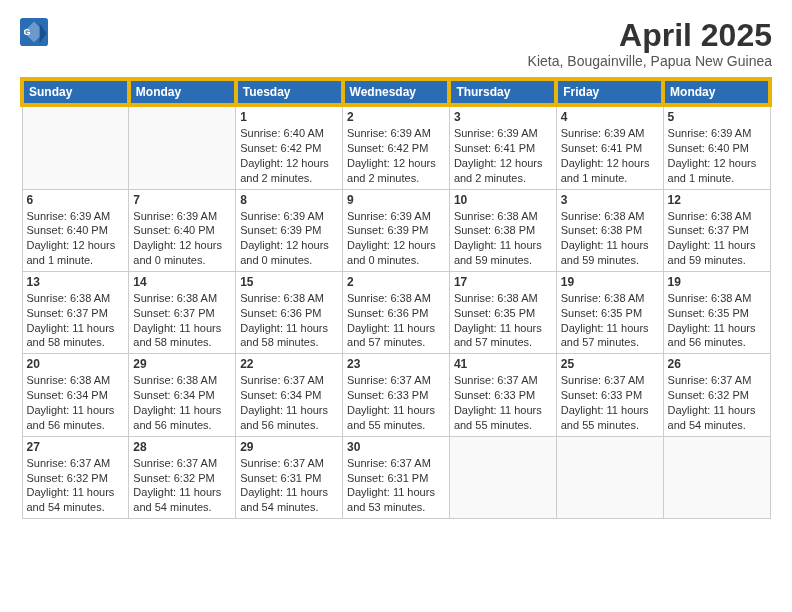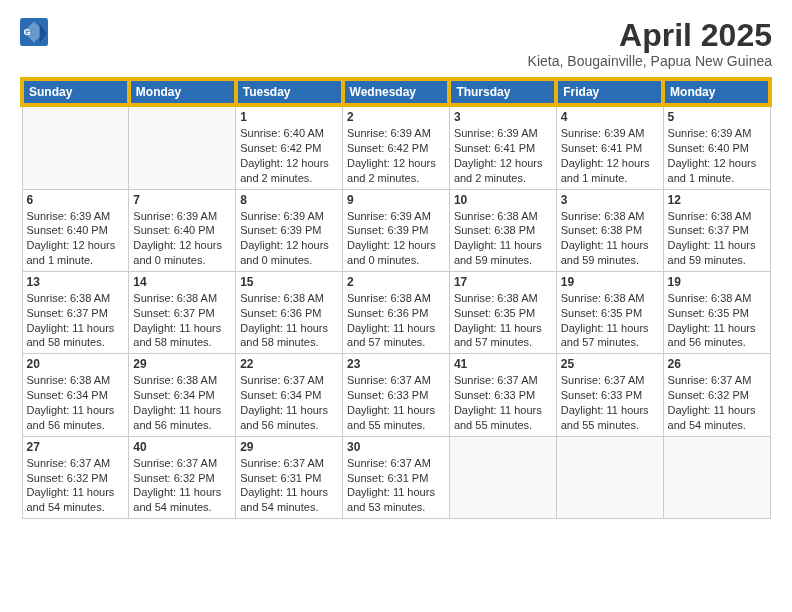--- a/index.html
+++ b/index.html
@@ -324,21 +324,21 @@
         </tr>
         <tr>
           <td>
             <span class="day-num">27</span>
             <div class="cell-info">Sunrise: 6:37 AM
 Sunset: 6:32 PM
 Daylight: 11 hours
 and 54 minutes.</div>
           </td>
           <td>
-            <span class="day-num">40</span>
+            <span class="day-num">28</span>
             <div class="cell-info">Sunrise: 6:37 AM
 Sunset: 6:32 PM
 Daylight: 11 hours
 and 54 minutes.</div>
           </td>
           <td>
             <span class="day-num">29</span>
             <div class="cell-info">Sunrise: 6:37 AM
 Sunset: 6:31 PM
 Daylight: 11 hours

